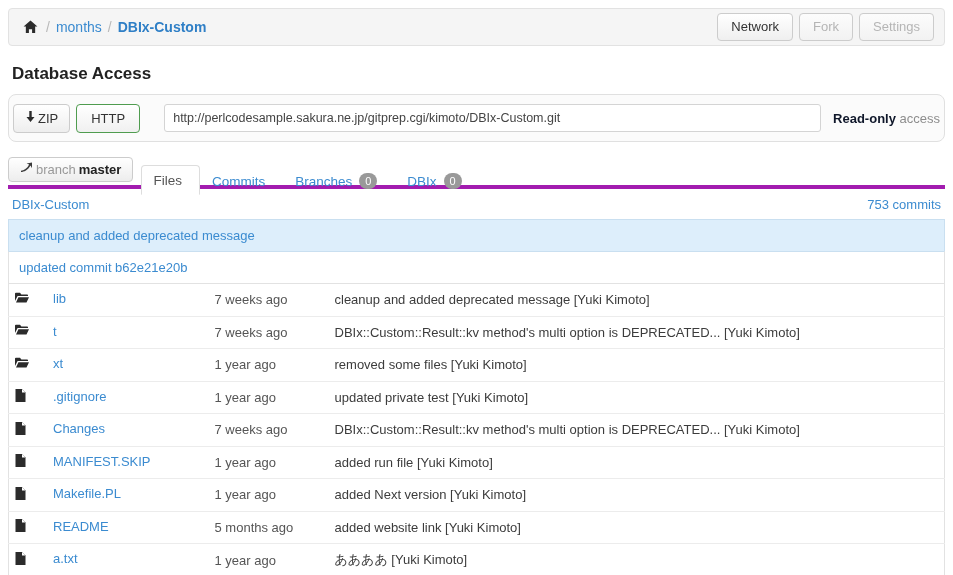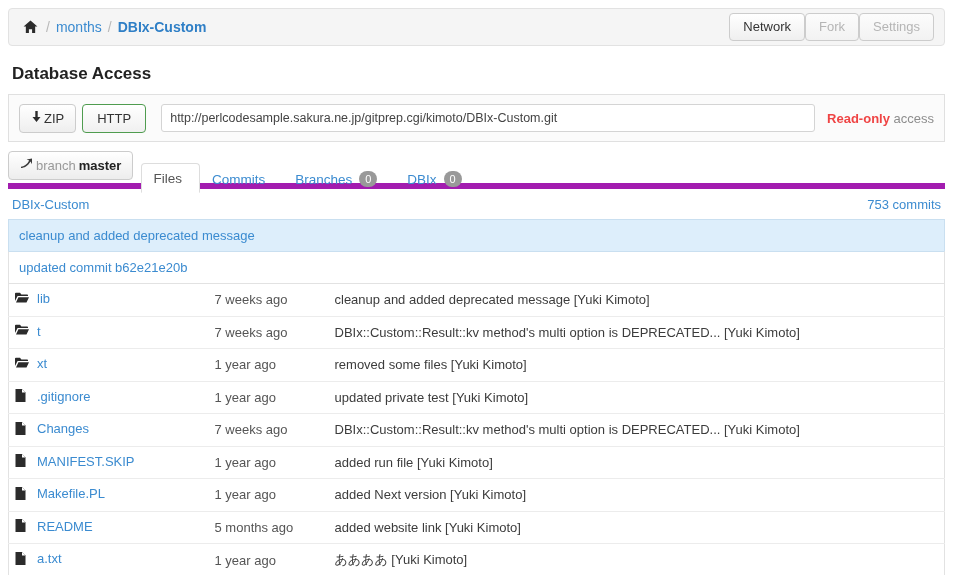--- a/index.html
+++ b/index.html
@@ -43,20 +43,21 @@
   }
   .home-icon svg { display:block; }
   .crumb-sep { color: #b9b9b9; font-size: 14px; }
   .crumb-owner { color: #3b8bd0; font-size: 14px; }
   .crumb-repo { color: #2f7fc6; font-size: 14px; font-weight: bold; }
 
   .topbar-actions {
     position: absolute;
     right: 10px; top: 4px;
     display: flex;
+    gap: 6px;
   }
   .btn {
     font-family: "Liberation Sans", sans-serif;
     font-size: 13px;
     padding: 6px 13px;
     border: 1px solid #cccccc;
     border-radius: 4px;
     background: linear-gradient(#ffffff, #efefef);
     color: #333333;
     cursor: pointer;
@@ -66,23 +67,23 @@
 
   
   h2.section-title {
     font-size: 17px;
     font-weight: bold;
     color: #222222;
     margin: 18px 0 10px 4px;
   }
   .access-panel {
     border: 1px solid #e0e0e0;
-    border-radius: 0;
+    border-radius: 8px;
     background: #fbfbfb;
-    padding: 9px 10px;
+    padding: 9px 4px;
     display: flex;
     align-items: center;
     height: 48px;
   }
   .zip-btn {
     display: inline-flex;
     align-items: center;
     gap: 2px;
     font-size: 13px;
     padding: 6px 11px;
@@ -97,48 +98,47 @@
     margin-left: 6px;
     font-size: 13px;
     padding: 6px 14px;
     border: 1px solid #4f9c4f;
     border-radius: 4px;
     background: linear-gradient(#ffffff,#f0f0f0);
     color: #333333;
     cursor: pointer;
   }
   .url-input {
-    margin-left: 15px;
+    margin-left: 24px;
     flex: 1 1 auto;
     height: 28px;
     border: 1px solid #d4d4d4;
     border-radius: 3px;
     background: #ffffff;
     padding: 0 8px;
     font-family: "Liberation Sans", sans-serif;
     font-size: 12.5px;
     color: #444444;
     min-width: 0;
   }
   .readonly-note {
     margin-left: 12px;
     white-space: nowrap;
     font-size: 13px;
     color: #8d8d8d;
   }
-  .readonly-note b { color: #ef4444; }
+  .readonly-note b { color: #0f172a; }
 
   
   .tabs-row {
     margin-top: 15px;
     display: flex;
-    align-items: flex-end;
     position: relative;
     height: 32px;
-    border-bottom: 6px solid #a21caf;
+    border-bottom: 4px solid #a21caf;
   }
   .branch-btn {
     display: inline-flex;
     align-items: center;
     gap: 3px;
     padding: 6px 11px;
     font-size: 13px;
     border: 1px solid #cccccc;
     border-radius: 4px;
     background: linear-gradient(#ffffff,#ededed);
@@ -224,21 +224,21 @@
   table.files td {
     padding: 7px 6px;
     vertical-align: middle;
   }
   td.c-name { width: 200px; padding-left: 12px; }
   td.c-age  { width: 120px; color: #555555; }
   td.c-msg  { color: #3c3c3c; }
   .entry {
     display: inline-flex;
     align-items: center;
-    gap: 8px;
+    gap: 24px;
   }
   .entry-icon { width: 14px; height: 14px; display: inline-block; flex: none; }
   .entry-icon svg { display: block; }
   .entry-label { color: #3b8bd0; }
 </style>
 </head>
 <body>
 
 <div class="page">
 

